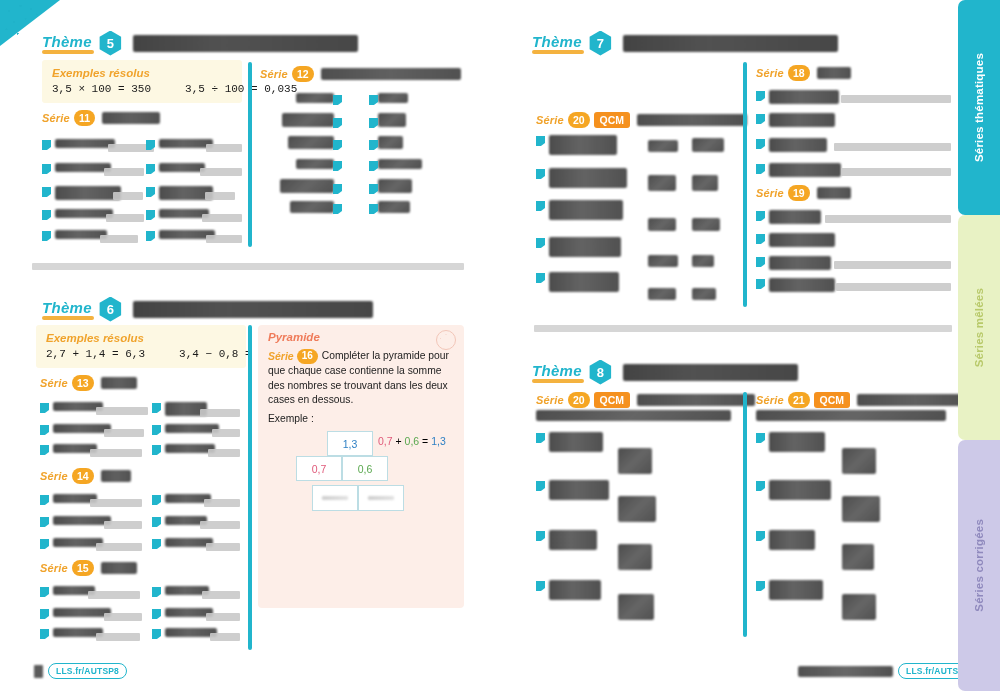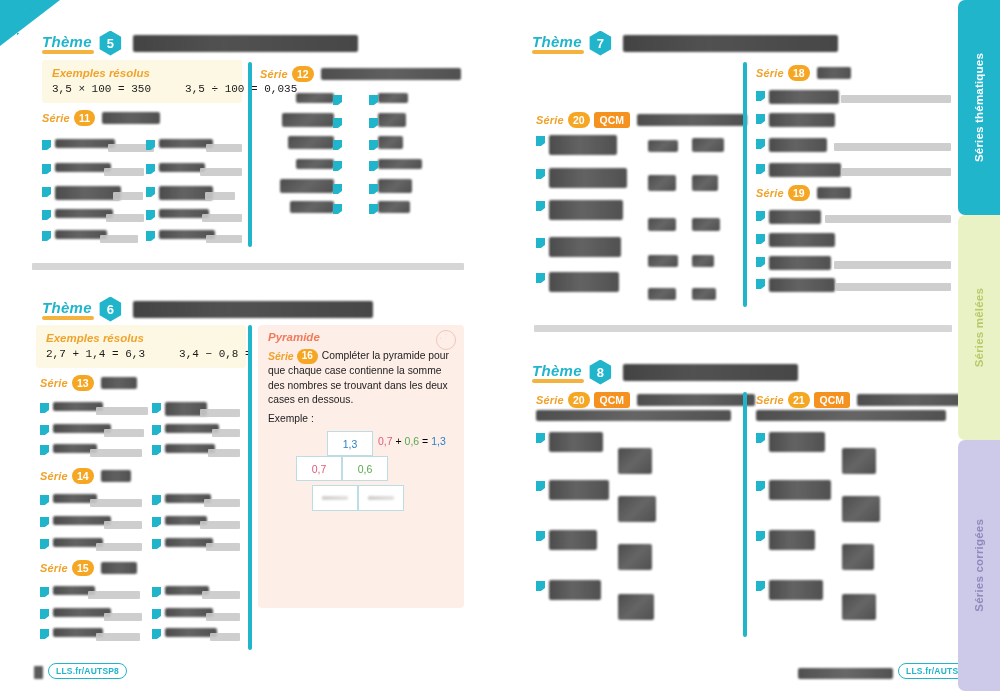--- a/index.html
+++ b/index.html
@@ -196,21 +196,21 @@
   
   .mainpyr { position:absolute; left:8px; top:160px; width:184px; }
   .mainpyr .cellrow { justify-content:center; }
   .mainpyr .cell { width:46px; height:26px; font-size:10.5px; color:#222; }
   .cell .blurline {
     width:26px; height:4px; border-radius:1px; filter:blur(1px);
     background:linear-gradient(90deg,#cfcfcf,#e2e2e2);
   }
 
   
-  .footer { position:absolute; display:flex; align-items:flex-end; gap:5px; }
+  .footer { position:absolute; display:flex; align-items:center; gap:5px; }
   .foot-pg {
     width:9px; height:13px; background:#333; border-radius:1px;
     filter:blur(1px); opacity:.8;
   }
   .foot-chip {
     padding:2px 7px; border:1.2px solid #21b5cc; border-radius:9px;
     color:#21b5cc; font-size:8.5px; font-weight:bold; letter-spacing:.2px;
     background:#fff;
   }
   .foot-redact {

